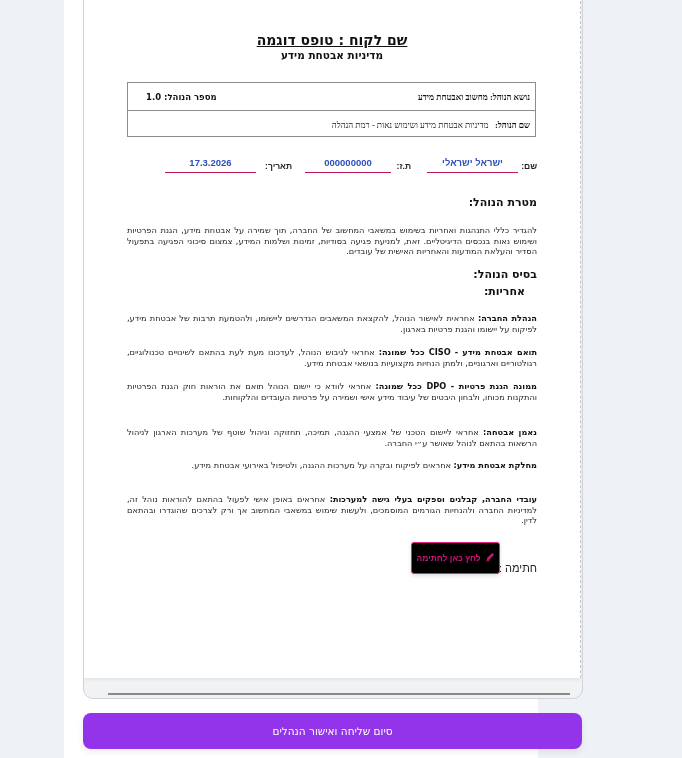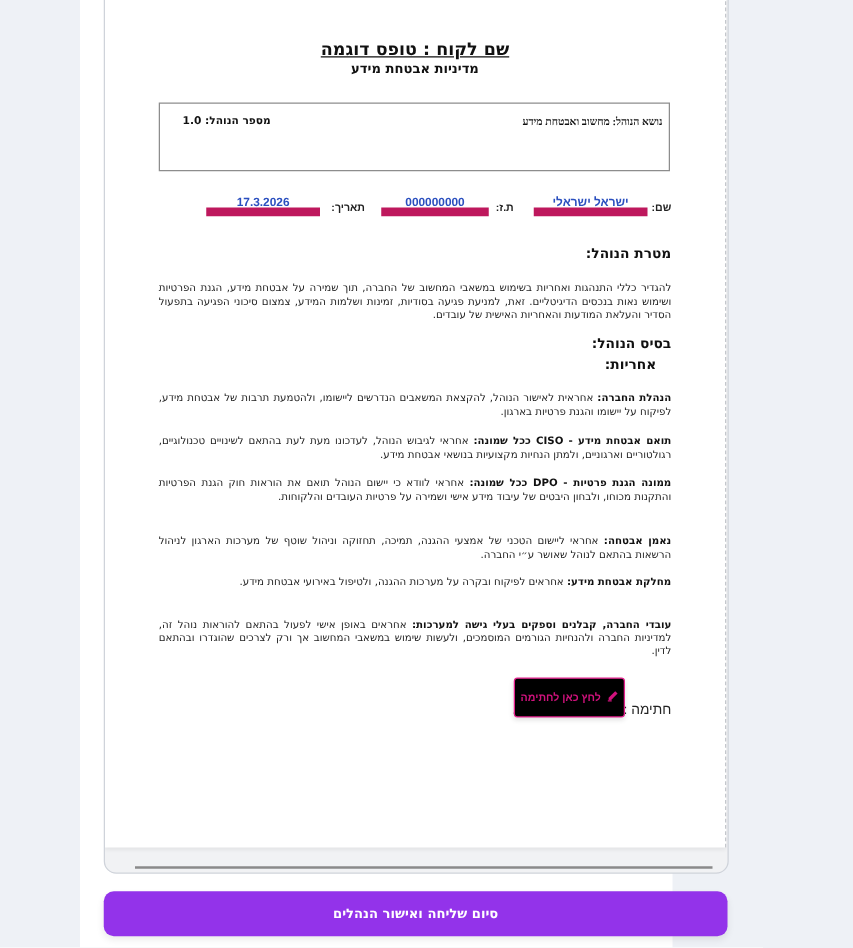--- a/index.html
+++ b/index.html
@@ -70,21 +70,21 @@
     .info-row .cell-left { position: absolute; left: 18px; top: 9px; white-space: nowrap; }
     .info-row .val { font-weight: normal; }
     .fields {
       position: absolute; top: 166px; left: 0; width: 410px; height: 20px;
       font-size: 8.5px;
     }
     .field { position: absolute; top: 0; height: 20px; }
     .field .lbl { position: absolute; top: 4px; white-space: nowrap; font-weight: bold; color: #222; }
     .field .line {
       position: absolute; top: 0; height: 16px;
-      border-bottom: 7px solid #be185d;
+      border-bottom: 1px solid #be185d;
       color: #2a4fbf; font-weight: bold; font-size: 9.5px;
       text-align: center; line-height: 12px;
     }
     .sec-head {
       position: absolute; right: 0; white-space: nowrap;
       font-family: "DejaVu Sans", sans-serif;
       font-weight: bold; font-size: 11px;
     }
     .para {
       position: absolute; right: 0; width: 410px;
@@ -111,21 +111,21 @@
       color: #d1127d; font-weight: bold; font-size: 8.5px;
       display: flex; align-items: center; justify-content: center; gap: 4px;
       direction: rtl; cursor: pointer;
     }
     .sig-button svg { width: 10px; height: 10px; }
     .submit-button {
       position: absolute; left: 19px; top: 713px;
       width: 499px; height: 36px;
       background: #9333ea;
       border: none; border-radius: 8px;
-      color: #ffffff; font-weight: bold; font-size: 10.5px;
+      color: #ffffff; font-weight: normal; font-size: 10.5px;
       font-family: "DejaVu Sans", sans-serif;
       display: flex; align-items: center; justify-content: center;
       box-shadow: 0 3px 6px rgba(0,0,0,0.08);
       direction: rtl; cursor: pointer;
     }
   </style>
 </head>
 <body>
 
 <div class="page-col">
@@ -139,20 +139,27 @@
 
         <div class="info-table">
           <div class="info-row">
             <span class="cell-right">
               <span>נושא הנוהל:</span>
               <span>מחשוב ואבטחת מידע</span>
             </span>
             <span class="cell-left">
               <span>מספר הנוהל:</span>
               <span>1.0</span>
+            </span>
+          </div>
+          <div class="info-row">
+            <span class="cell-right">
+              <span>שם הנוהל:</span>
+              &nbsp;
+              <span class="val">מדיניות אבטחת מידע ושימוש נאות  - רמת הנהלה</span>
             </span>
           </div>
         </div>
 
         <div class="fields">
           <div class="field" style="right:0; width:120px;">
             <span class="lbl" style="right:0;text-align:center;">שם:</span>
             <span class="line" style="right:19px; width:91px;">ישראל ישראלי</span>
           </div>
           <div class="field" style="right:120px; width:112px;">

